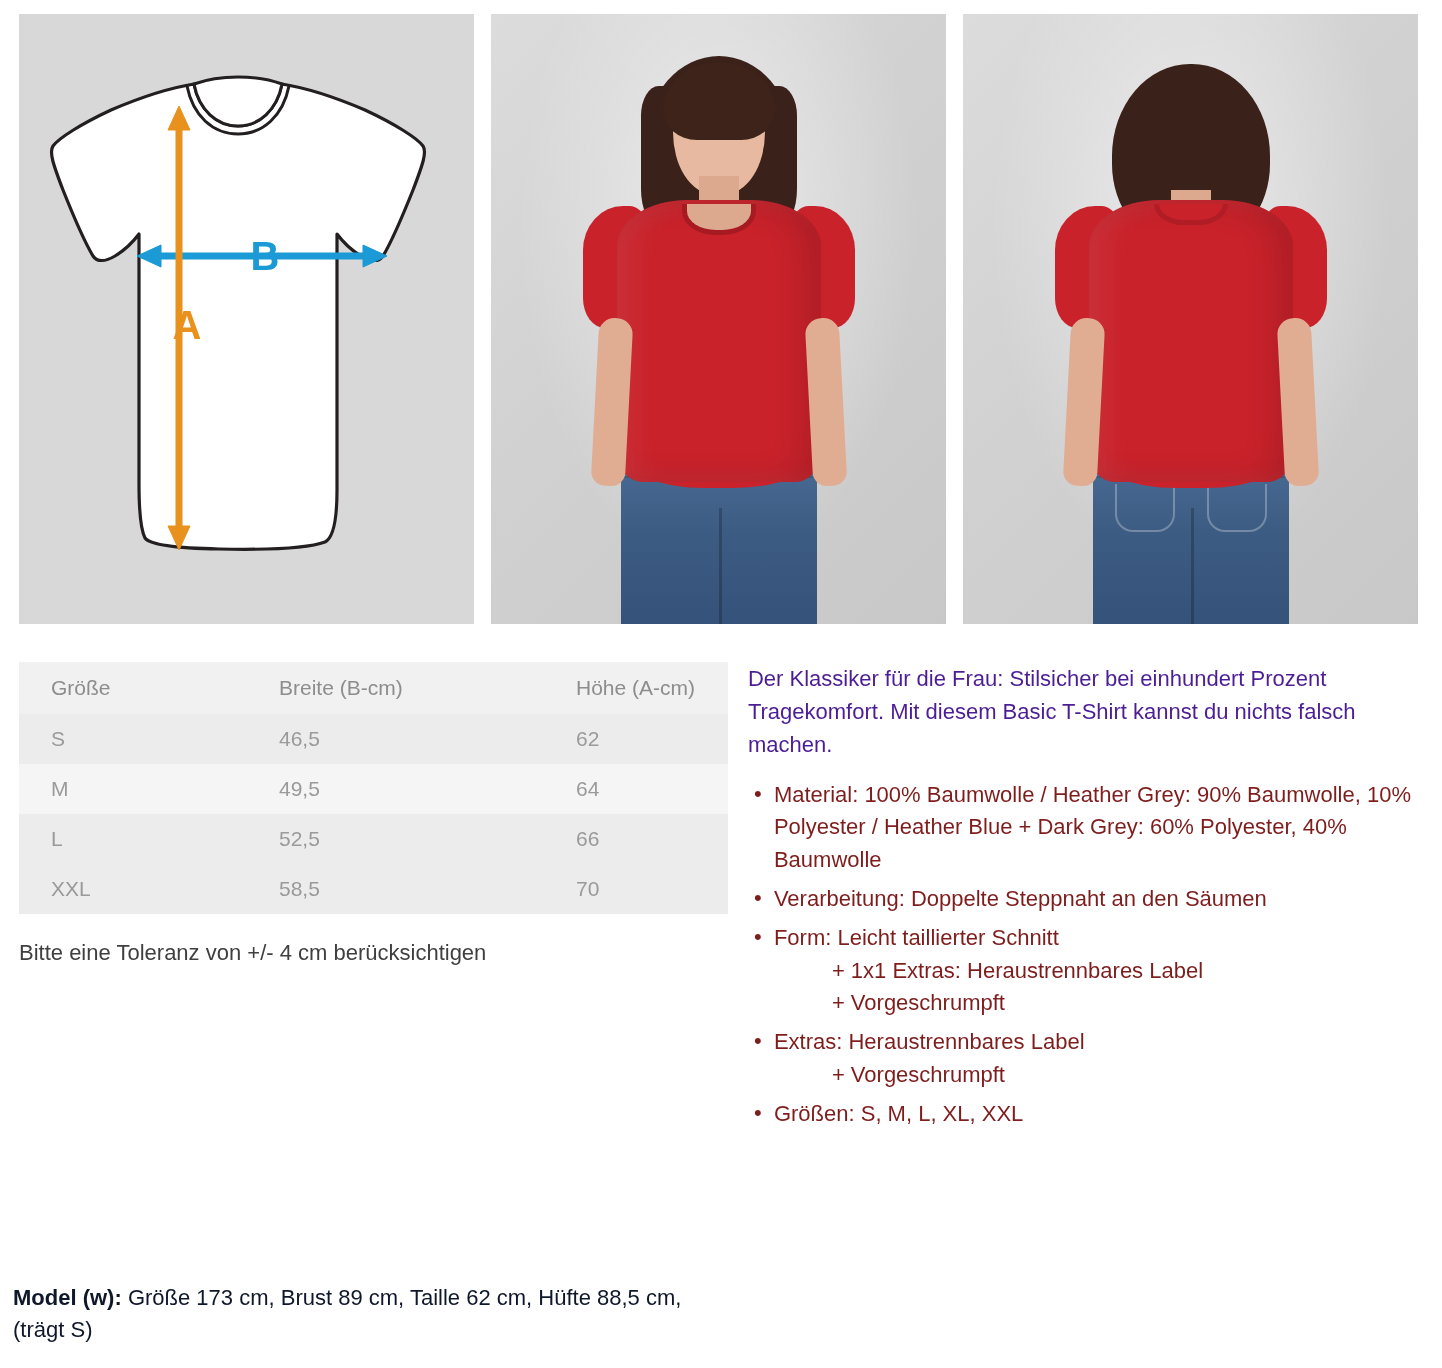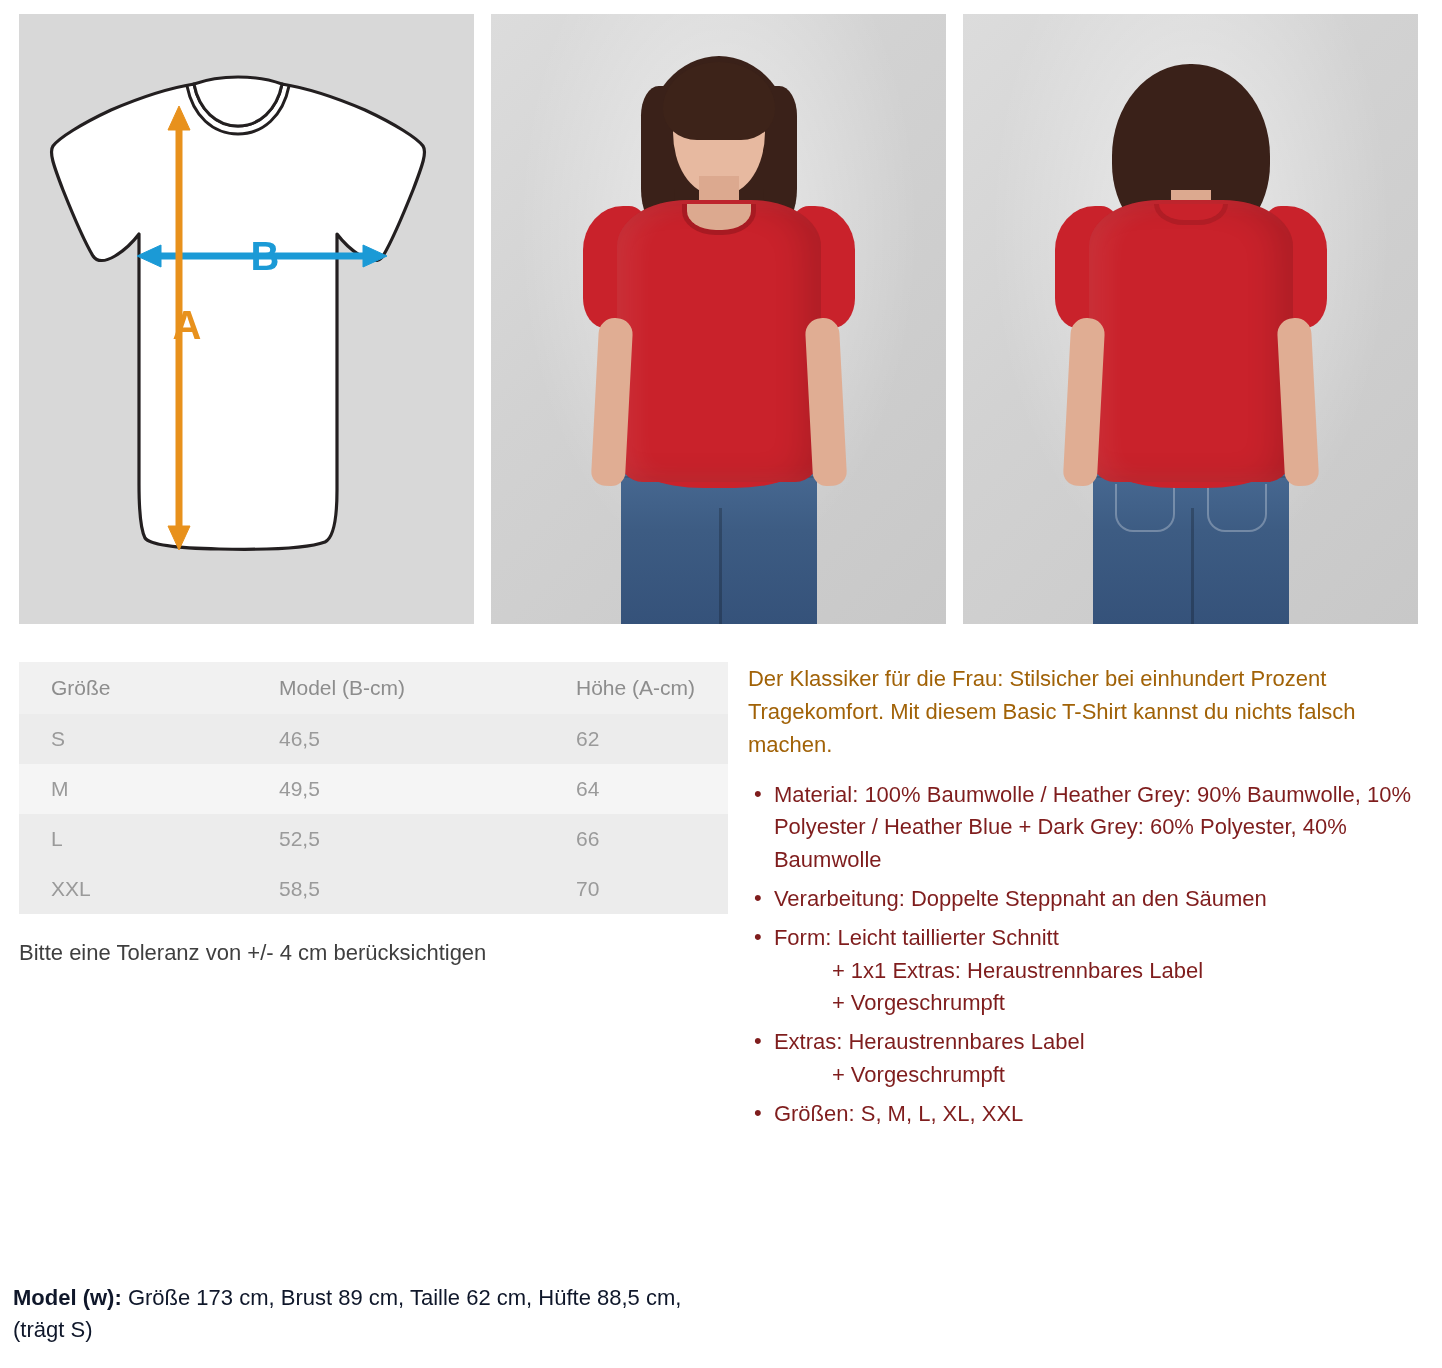--- a/index.html
+++ b/index.html
@@ -259,21 +259,21 @@
     font-size: 22px;
     color: #0f172a;
     line-height: 1.45;
   }
   .model-info b { font-weight: bold; }
 
   
   .desc-intro {
     font-size: 22px;
     line-height: 1.5;
-    color: #a16207;
+    color: #4c1d95;
     margin: 0 0 18px 0;
   }
   ul.features {
     list-style: none;
     margin: 0;
     padding: 0;
     font-size: 22px;
     line-height: 1.47;
     color: #7f1d1d;
   }
@@ -375,21 +375,21 @@
   </div>
 </div>
 
 <div class="lower">
 
   <div class="left-col">
     <table class="size-table">
       <thead>
         <tr>
           <th>Größe</th>
-          <th>Model (B-cm)</th>
+          <th>Breite (B-cm)</th>
           <th>Höhe (A-cm)</th>
         </tr>
       </thead>
       <tbody>
         <tr class="odd">
           <td>S</td>
           <td>46,5</td>
           <td>62</td>
         </tr>
         <tr class="even">

